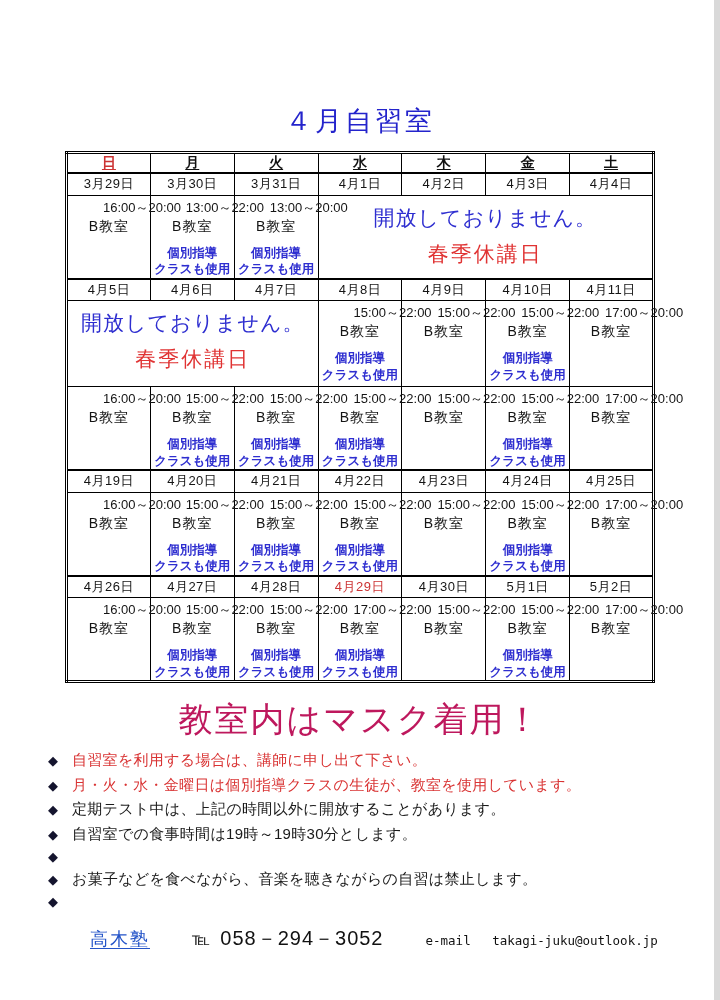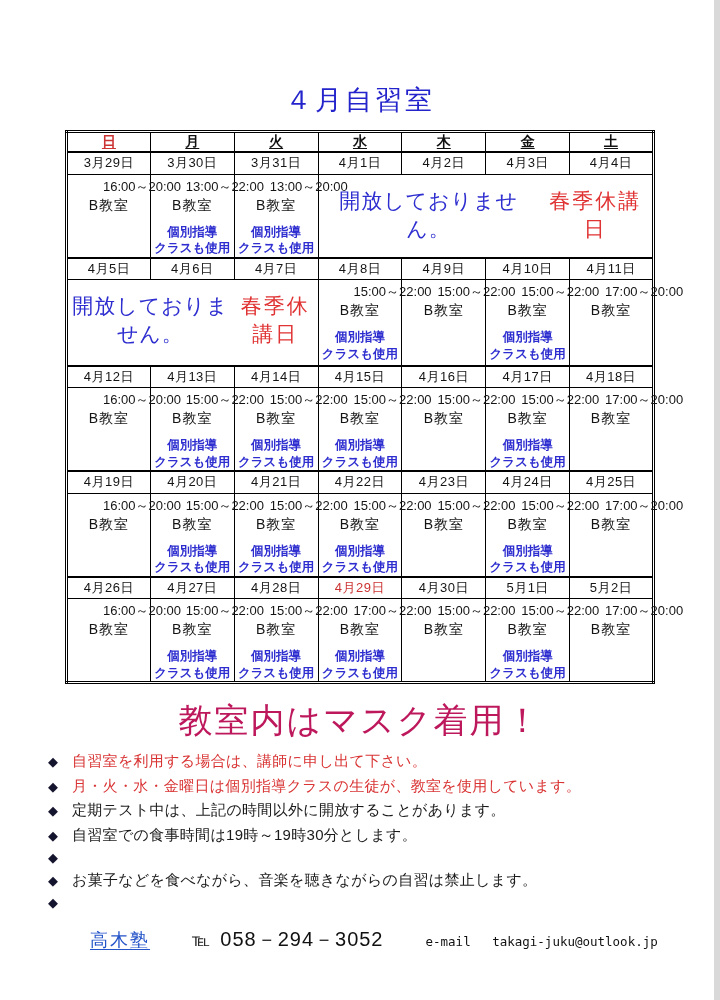--- a/index.html
+++ b/index.html
@@ -11,21 +11,21 @@
     color: #111111;
     position: relative;
     overflow: hidden;
   }
   .right-edge {
     position: absolute; top: 0; right: 0;
     width: 6px; height: 1000px;
     background: #d9d9d9;
   }
   .title {
-    padding-top: 82px;
+    padding-top: 103px;
     text-align: center;
     font-size: 27px;
     letter-spacing: 3px;
     color: #2424cc;
     font-weight: 500;
   }
   table.calendar {
     border-collapse: collapse;
     table-layout: fixed;
     width: 590px;
@@ -77,21 +77,21 @@
     font-size: 12.5px;
     color: #2e2ed0;
     margin-top: 9px;
     line-height: 1.32;
     font-weight: bold;
   }
   td.closed-cell {
     vertical-align: middle;
   }
   .closed-wrap {
-    display: flex; flex-direction: row;
+    display: flex; flex-direction: column;
     justify-content: space-evenly; align-items: center;
     height: 80px;
   }
   .closed-line1 { font-size: 21px; color: #2e2ed0; letter-spacing: 1px; }
   .closed-line2 { font-size: 21px; color: #e03333; letter-spacing: 2px; }
   .mask-heading {
     margin-top: 14px;
     text-align: center;
     font-size: 34px;
     letter-spacing: 2px;
@@ -237,29 +237,20 @@
           <div class="note">
             <div>個別指導</div>
             <div>クラスも使用</div>
           </div>
         </td>
         <td>
           <div class="time">17:00～20:00</div>
           <div class="room">B教室</div>
         </td>
       </tr>
-      <tr class="date-row">
-        <td>4月12日</td>
-        <td>4月13日</td>
-        <td>4月14日</td>
-        <td>4月15日</td>
-        <td>4月16日</td>
-        <td>4月17日</td>
-        <td>4月18日</td>
-      </tr>
       <tr class="content-row">
         <td>
           <div class="time">16:00～20:00</div>
           <div class="room">B教室</div>
         </td>
         <td>
           <div class="time">15:00～22:00</div>
           <div class="room">B教室</div>
           <div class="note">
             <div>個別指導</div>

